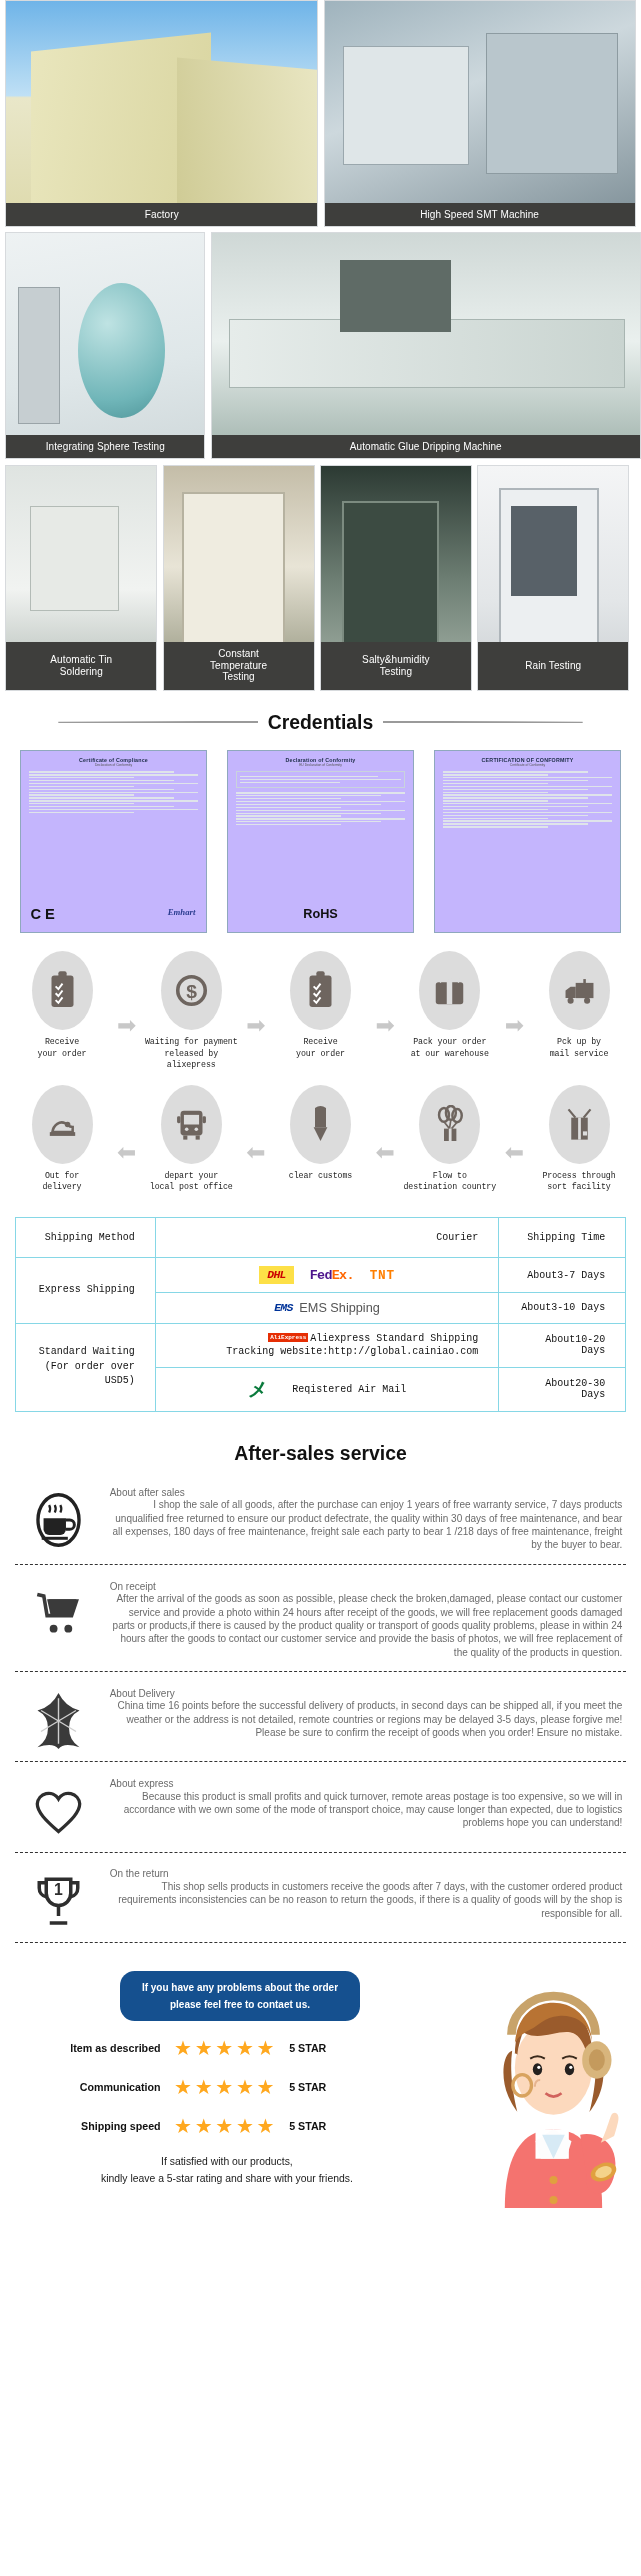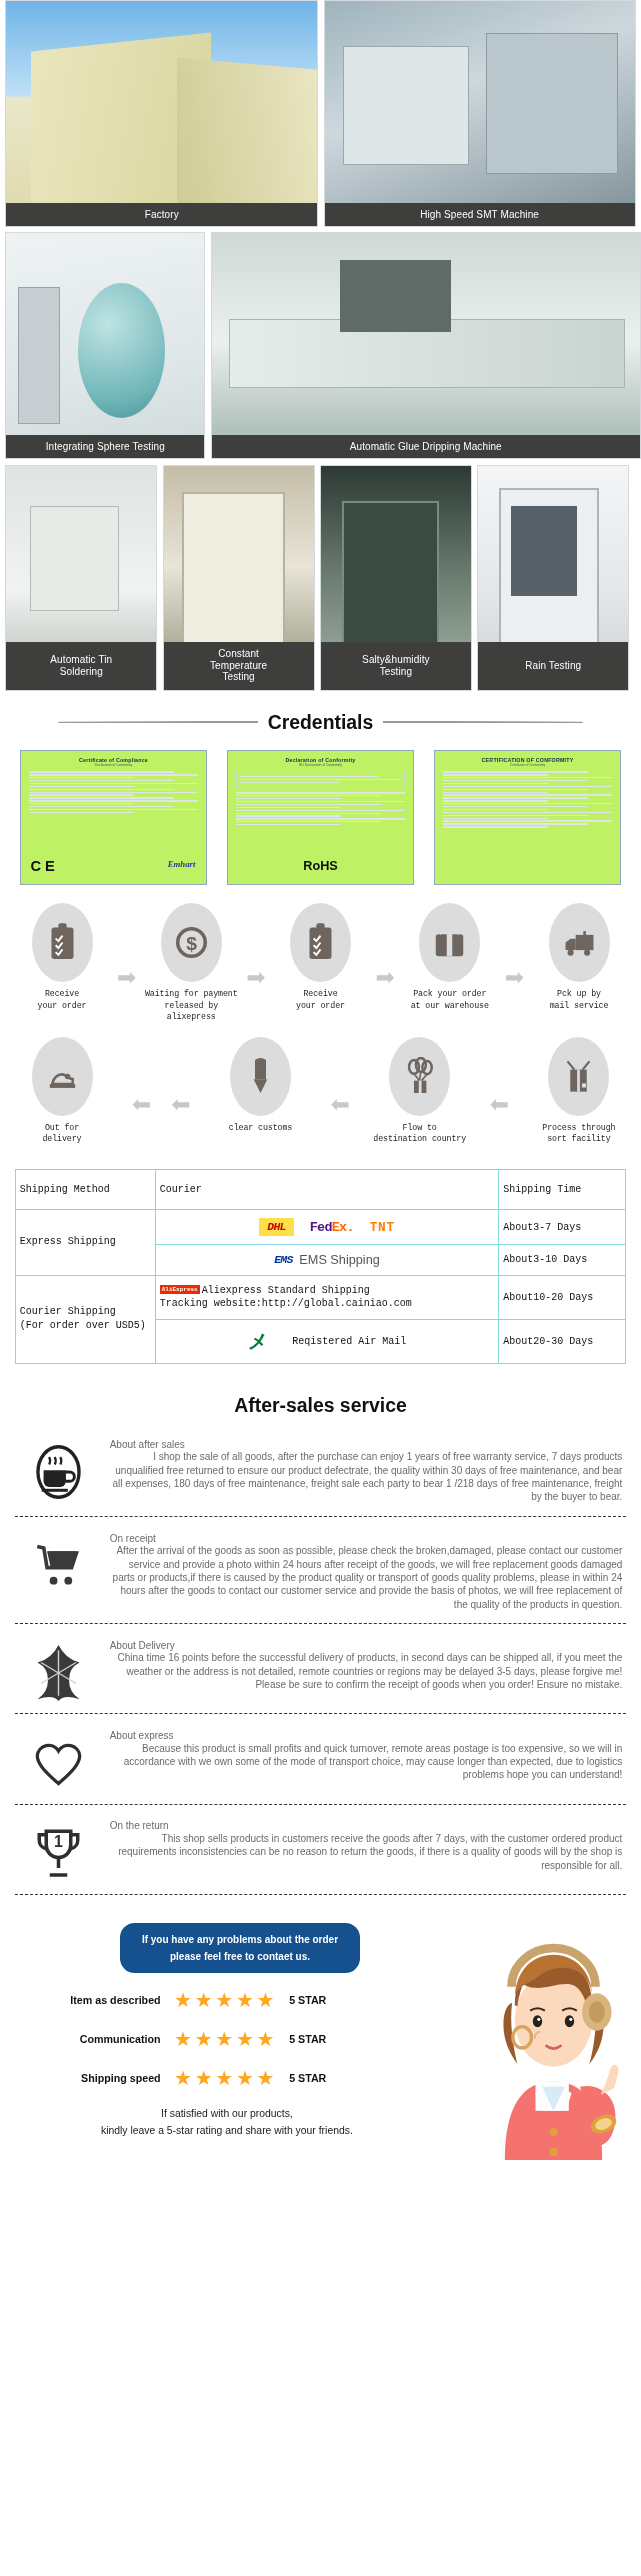--- a/index.html
+++ b/index.html
@@ -64,21 +64,21 @@
     font-family:"Liberation Sans", sans-serif; white-space:nowrap;text-align:center;
   }
   .plain-head {
     text-align:center; font-size:19.4px; font-weight:bold;
     padding:16px 0 10.7px 0; color:#111;
   }
 
   
   .certs { display:flex; justify-content:space-between; padding:6.7px 20px 16px 20px; gap:16px; }
   .cert {
-    width:187px; height:135px; background:#bef264;
+    width:187px; height:183px; background:#c4b5fd;
     border:1.3px solid #8fa8bd; position:relative; overflow:hidden;
     padding:6.7px 8px;
   }
   .cert .ct { text-align:center; font-size:5.3px; font-weight:bold; color:#1b2b46; letter-spacing:0.2px; }
   .cert .cs { text-align:center; font-size:3.3px; color:#555; margin-bottom:3.3px; }
   .cert .ln { height:1.3px; background:#dfe4ea; margin:1.6px 0; }
   .cert .ln.s { width:62%; }
   .cert .ln.m { width:86%; }
   .cert .blk { margin-top:4px; }
   .cert .mark { position:absolute; font-weight:bold; }
@@ -99,23 +99,23 @@
   .flow-node .lbl {
     margin-top:6px; text-align:center; font-size:8.3px; color:#1d1d1d;
     font-family:Liberation Mono, monospace; line-height:1.35; letter-spacing:-0.1px;
   }
   .arrow { align-self:center; margin-top:29px; color:#c8c8c8; font-size:23px; line-height:1; }
 
   
   .ship-wrap { padding:6.7px 14.7px 14.7px 14.7px; }
   table.ship { width:100%; border-collapse:collapse; table-layout:fixed; }
   table.ship td, table.ship th {
-    border:1px solid #86d7e6; text-align:left; vertical-align:middle;
+    border:1px solid #86d7e6; text-align:right; vertical-align:middle;
     font-family:"Liberation Mono", monospace; font-size:10px; color:#111;
-    padding:8px 4px;
+    padding:8px 20px;
   }
   table.ship th { font-weight:normal; height:40px; }
   .c-method { width:140px; }
   .c-time { width:127px; }
   .hl-orange { color:#f5a623; font-family:"Liberation Mono", monospace; font-size:10px; line-height:1.45; }
   .courier-row { display:flex; align-items:center; justify-content:center; gap:16px; }
   .lg { display:inline-flex; align-items:center; justify-content:center; font-weight:bold; }
   .lg-dhl { background:#fde047; color:#cc0000; font-style:italic; font-size:11.4px; padding:2.7px 8px; letter-spacing:-0.7px; }
   .lg-fedex { font-size:13.4px; letter-spacing:-0.7px; }
   .lg-fedex .p { color:#4d148c; } .lg-fedex .o { color:#ff6600; }
@@ -384,20 +384,38 @@
             <circle cx="17" cy="12" r="2.2"></circle>
           </svg>
       </div>
       <div class="lbl">
         <div>Out for</div>
           <div>delivery</div>
       </div>
     </div>
     <div class="arrow">⬅</div>
 
+    <div class="flow-node">
+      <div class="bub">
+        <svg viewBox="0 0 24 24">
+            <rect x="4" y="2" width="16" height="18" rx="2.5"></rect>
+            <rect x="6.5" y="5" width="11" height="7" fill="#dcdcdc"></rect>
+            <circle cx="8.5" cy="15.5" r="1.3" fill="#dcdcdc"></circle>
+            <circle cx="15.5" cy="15.5" r="1.3" fill="#dcdcdc"></circle>
+            <rect x="1.5" y="6" width="2.5" height="5" rx="1"></rect>
+            <rect x="20" y="6" width="2.5" height="5" rx="1"></rect>
+            <rect x="6" y="20" width="3" height="3"></rect>
+            <rect x="15" y="20" width="3" height="3"></rect>
+          </svg>
+      </div>
+      <div class="lbl">
+        <div>depart your</div>
+          <div>local post office</div>
+      </div>
+    </div>
     <div class="arrow">⬅</div>
 
     <div class="flow-node">
       <div class="bub">
         <svg viewBox="0 0 24 28">
             <path d="M8 2h8v14H8z"></path>
             <path d="M8 2q4-3 8 0"></path>
             <path d="M7 16h10l-5 10z"></path>
           </svg>
       </div>
@@ -471,21 +489,21 @@
         <div class="ems-line">
           <span class="lg lg-ems">EMS</span>
           <span class="ems-txt">EMS Shipping</span>
         </div>
       </td>
       <td>About3-10 Days</td>
     </tr>
 
     <tr>
       <td rowspan="2" class="hl-orange">
-        <div>Courier Shipping</div>
+        <div>Standard Waiting</div>
         <div>(For order over USD5)</div>
       </td>
       <td class="ali-line">
         <div><span class="ali-badge">AliExpress</span><span>Aliexpress Standard Shipping</span></div>
         <div>Tracking website:http://global.cainiao.com</div>
       </td>
       <td>About10-20 Days</td>
     </tr>
 
     <tr>

